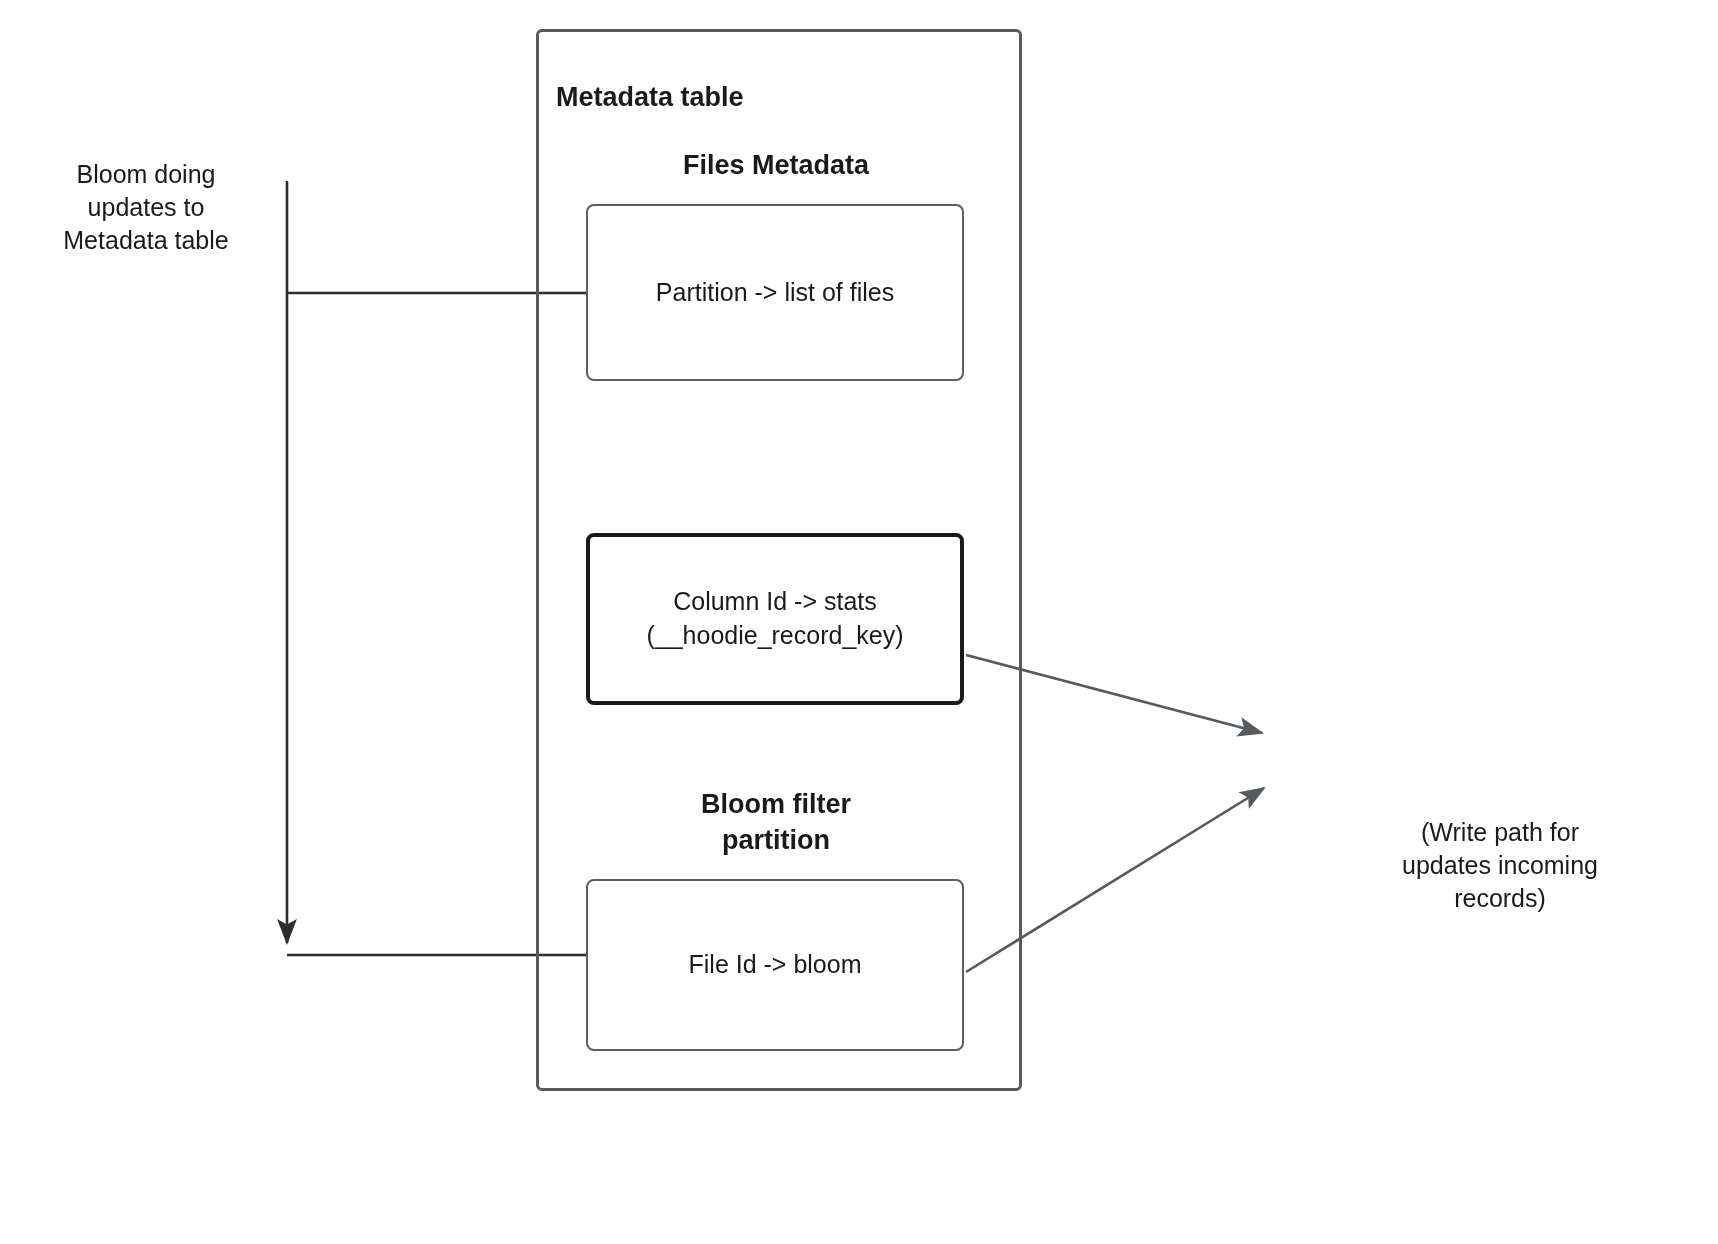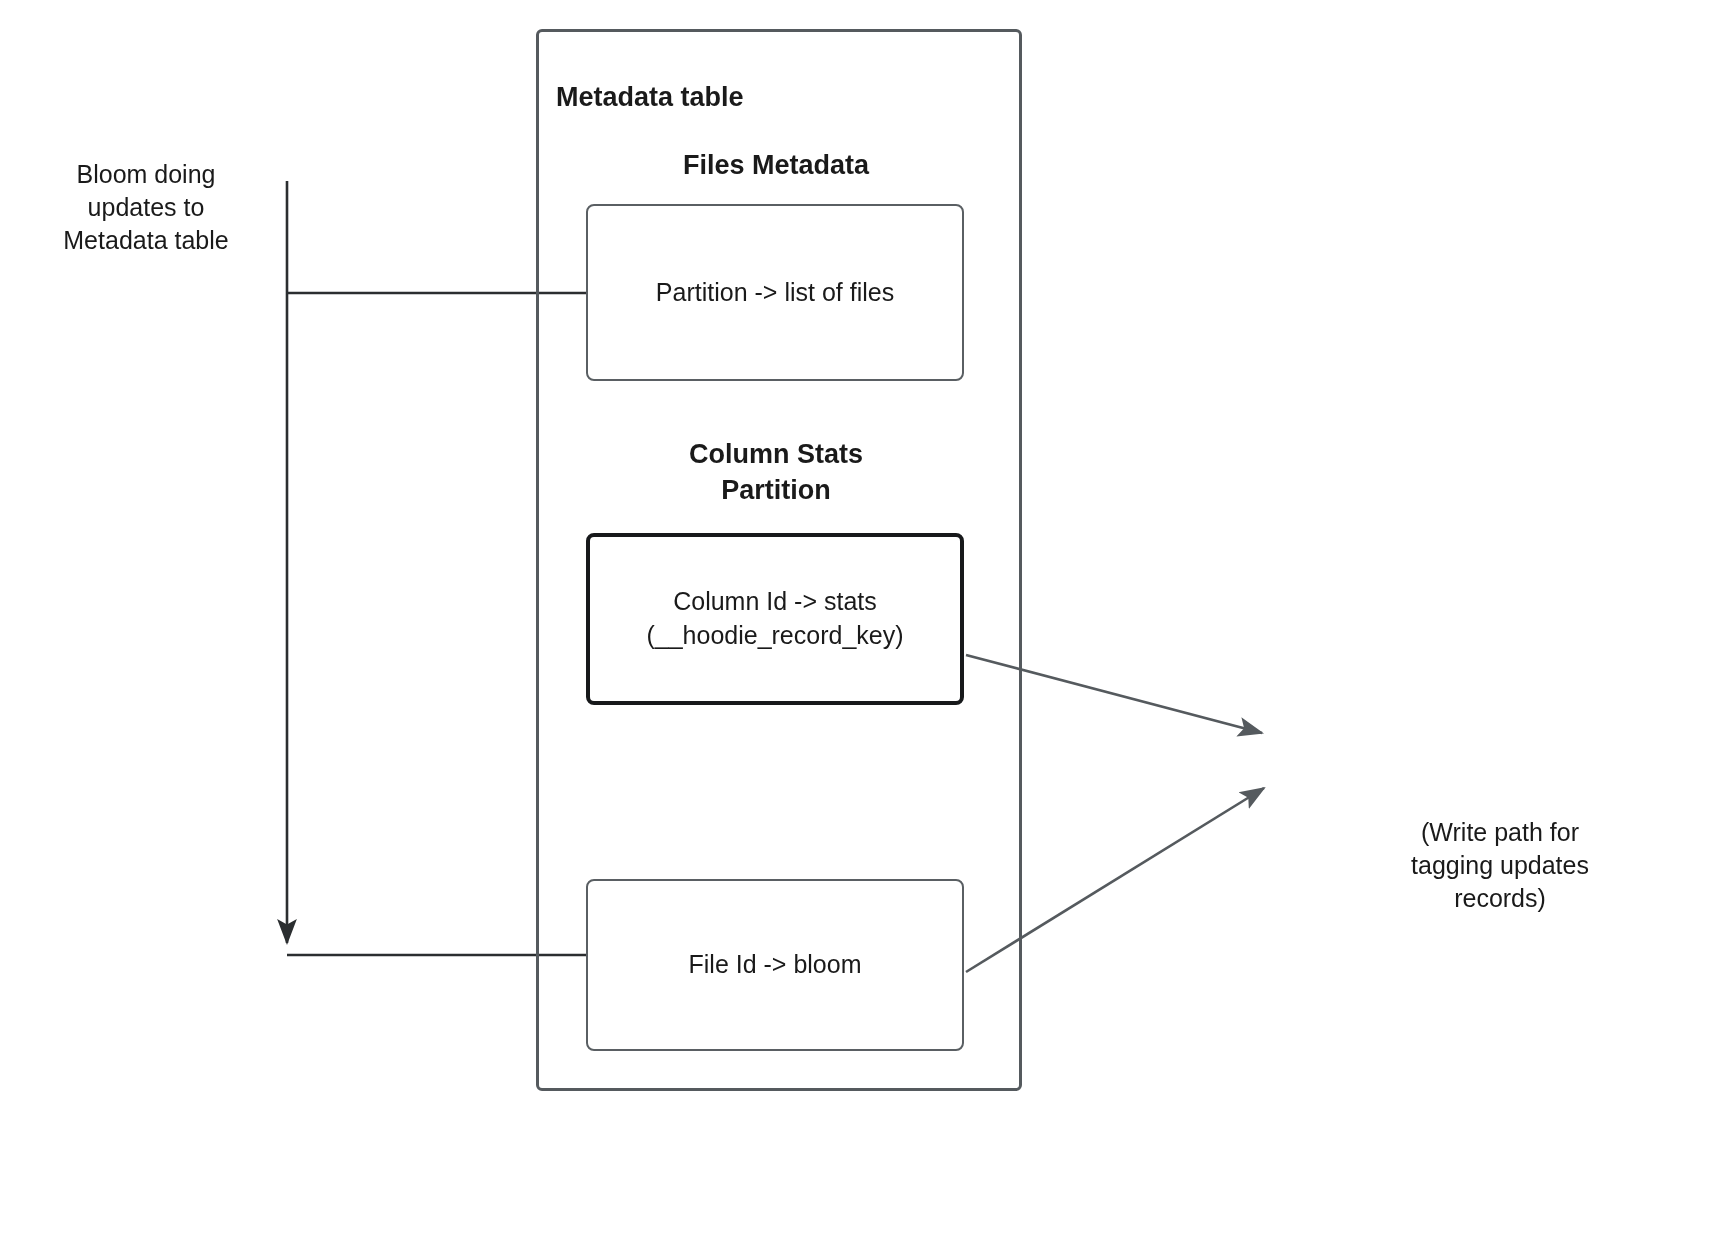--- a/index.html
+++ b/index.html
@@ -177,31 +177,31 @@
   <div id="metadata-table-box"></div>
 
   <div class="txt bold" id="metadata-table-title">Metadata table</div>
 
   <div class="txt bold" id="files-partition-title">Files Metadata</div>
 
   <div class="inner-box" id="files-partition-box">
     <div class="inner-label">Partition -&gt; list of files</div>
   </div>
 
-  <div class="txt bold" id="column-stats-title">Column Stats
-Partition</div>
 
   <div class="inner-box" id="column-stats-box">
     <div class="inner-label">Column Id  -&gt; stats
 (__hoodie_record_key)</div>
   </div>
 
+  <div class="txt bold" id="bloom-filter-title">Bloom filter
+partition</div>
 
   <div class="inner-box" id="bloom-filter-box">
     <div class="inner-label">File Id -&gt; bloom</div>
   </div>
 
 
   <div class="txt" id="metadata-index-caption">(Write path for
-tagging updates
+updates incoming
 records)</div>
 
 </div>
 
 </body></html>

